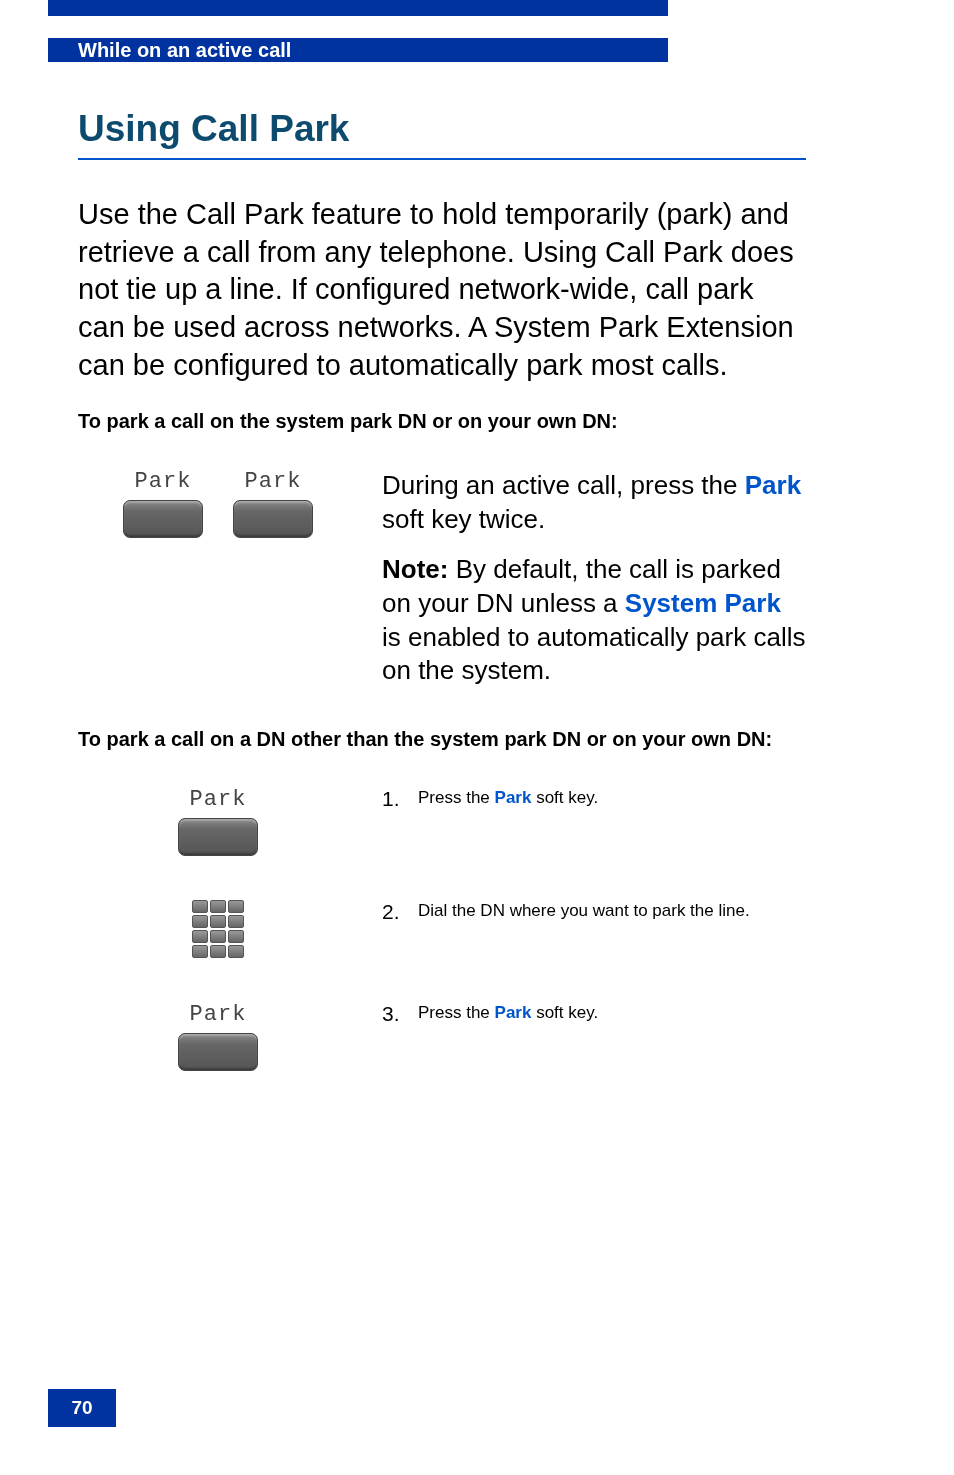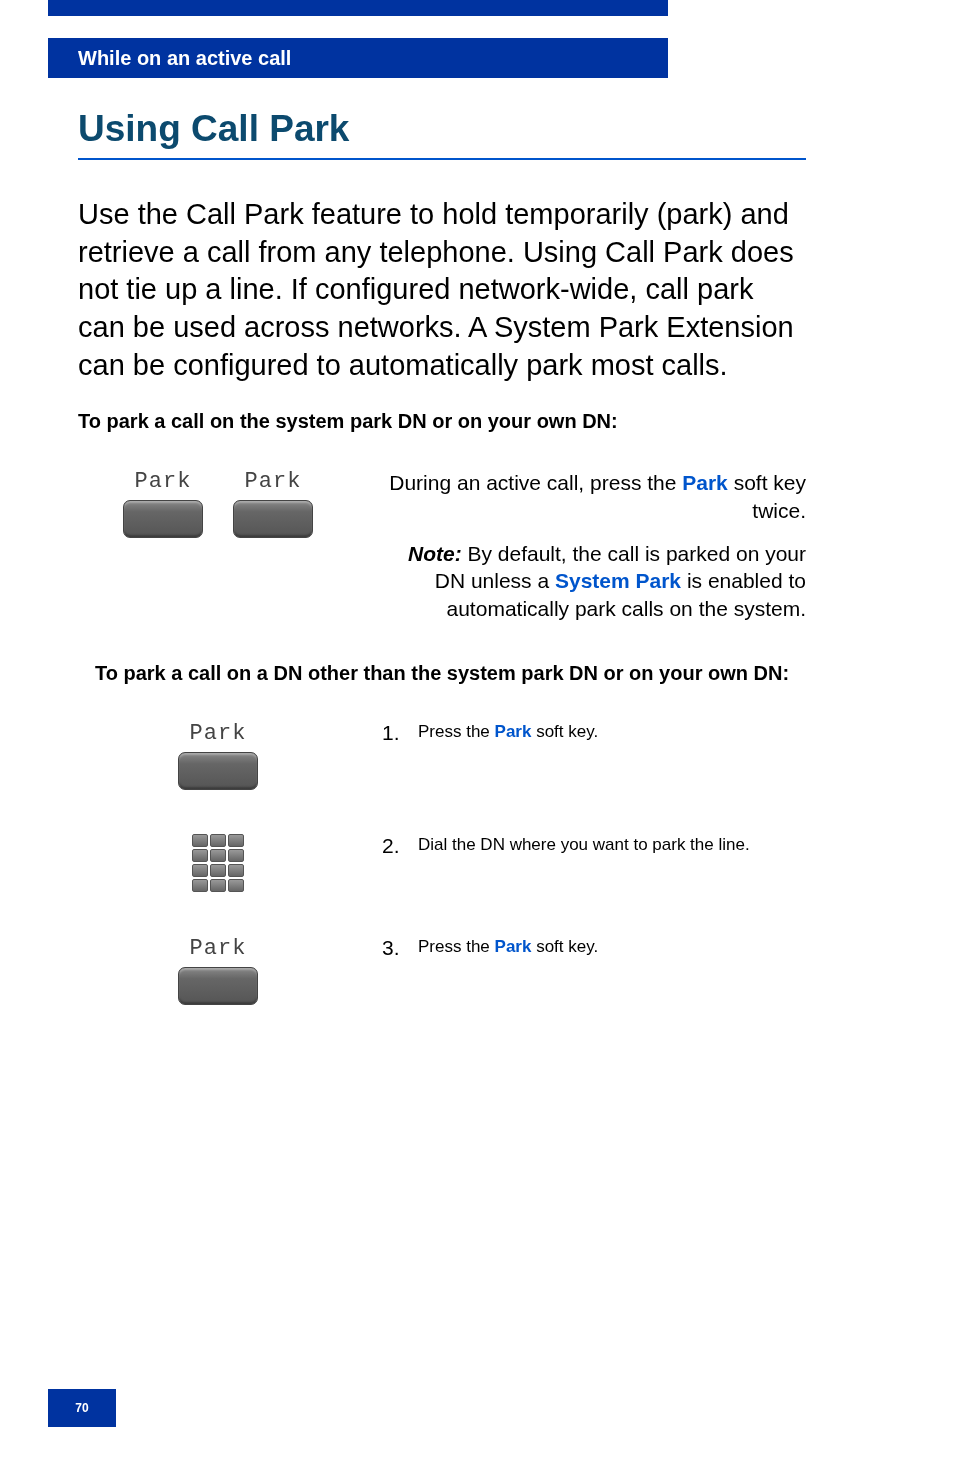--- a/index.html
+++ b/index.html
@@ -20,21 +20,21 @@
     left: 48px;
     width: 620px;
     height: 16px;
     background: #0033a0;
   }
   .header-band {
     position: absolute;
     top: 38px;
     left: 48px;
     width: 620px;
-    height: 40px;
+    height: 24px;
     background: #0033a0;
     display: flex;
     align-items: center;
     padding-left: 30px;
   }
   .header-band-text {
     color: #fff;
     font-weight: bold;
     font-size: 20px;
   }
@@ -76,31 +76,29 @@
   .step-graphic {
     width: 280px;
     flex-shrink: 0;
     display: flex;
     justify-content: center;
     align-items: flex-start;
     gap: 30px;
   }
   .step-text {
     flex: 1;
-    font-size: 21px;
+    font-size: 26px;
     line-height: 1.3;
-    text-align: right;
   }
   .bold-blue {
     color: #0055cc;
     font-weight: bold;
   }
   .bold-black {
     font-weight: bold;
-    font-style: italic;
   }
   .softkey {
     display: flex;
     flex-direction: column;
     align-items: center;
   }
   .softkey-label {
     font-family: 'Courier New', monospace;
     font-size: 22px;
     color: #444;
@@ -149,21 +147,21 @@
     width: 68px;
     height: 38px;
     background: #0033a0;
     display: flex;
     align-items: center;
     justify-content: center;
   }
   .page-number {
     color: #fff;
     font-weight: bold;
-    font-size: 12px;
+    font-size: 19px;
   }
   .steps-list .step-row {
     margin-bottom: 44px;
   }
 </style>
 </head>
 <body>
 
 <div class="top-bar"></div>
 
@@ -193,21 +191,21 @@
     <div class="step-text">
       <p style="margin-bottom:16px;">
         <span>During an active call, press the </span><span class="bold-blue">Park</span><span> soft key twice.</span>
       </p>
       <p>
         <span class="bold-black">Note:</span><span> By default, the call is parked on your DN unless a </span><span class="bold-blue">System Park</span><span> is enabled to automatically park calls on the system.</span>
       </p>
     </div>
   </div>
 
-  <p class="sub-heading" style="text-align:center;">To park a call on a DN other than the system park DN or on your own DN:</p>
+  <p class="sub-heading" style="">To park a call on a DN other than the system park DN or on your own DN:</p>
 
   <div class="steps-list">
 
     <div class="step-row">
       <div class="step-graphic">
         <div class="softkey">
           <div class="softkey-label">Park</div>
           <div class="softkey-button"></div>
         </div>
       </div>

